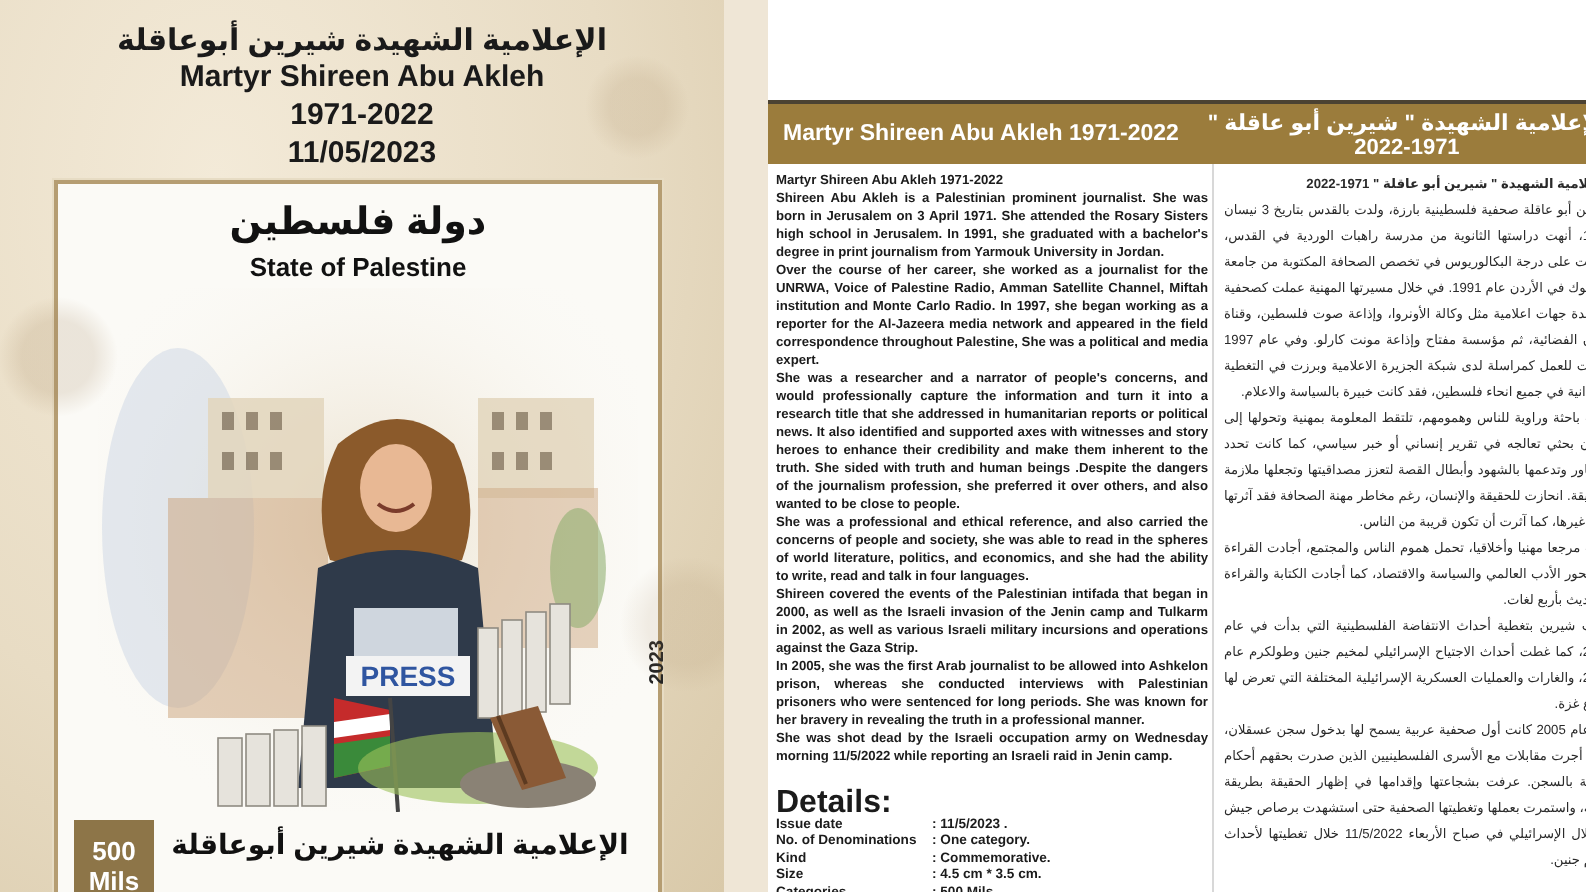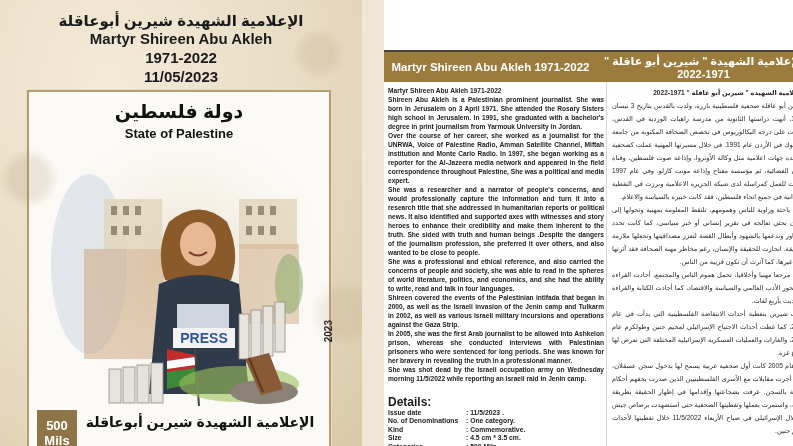--- a/index.html
+++ b/index.html
@@ -60,21 +60,21 @@
   .col-en .t { font-size: 6.6px; }
   .col-en p { margin: 0; }
   .divider { position: absolute; left: 222px; top: 82px; width: 1px; height: 364px; background: #d8d8d8; }
   .col-ar {
     position: absolute; left: 228px; top: 86px; width: 194px; height: 360px;
     direction: rtl; font-size: 6.6px; line-height: 13px; color: #2a2a2a; text-align: justify; overflow: hidden;
   }
   .col-ar p { margin: 0; }
   .col-ar .t { font-weight: bold; }
 
-  .details-h { font-size: 12px; font-weight: bold; margin-top: 12px; line-height: 14px; }
+  .details-h { font-size: 16px; font-weight: bold; margin-top: 12px; line-height: 14px; }
   .drow { display: flex; font-size: 6.8px; line-height: 8.4px; font-weight: bold; }
   .drow .k { width: 78px; }
 </style>
 </head>
 <body>
 
 <div class="sheet">
   <div class="sheet-head">
     <div class="ar-title">الإعلامية الشهيدة شيرين أبوعاقلة</div>
     <div class="en-title">Martyr Shireen Abu Akleh</div>

